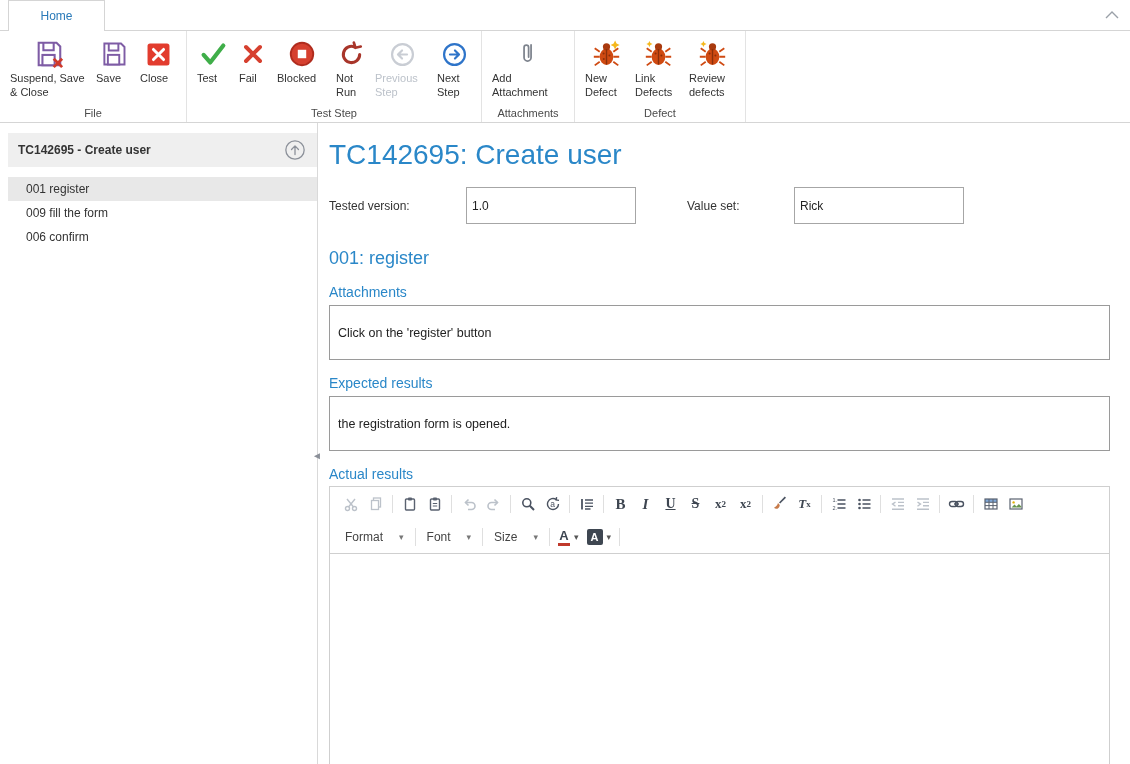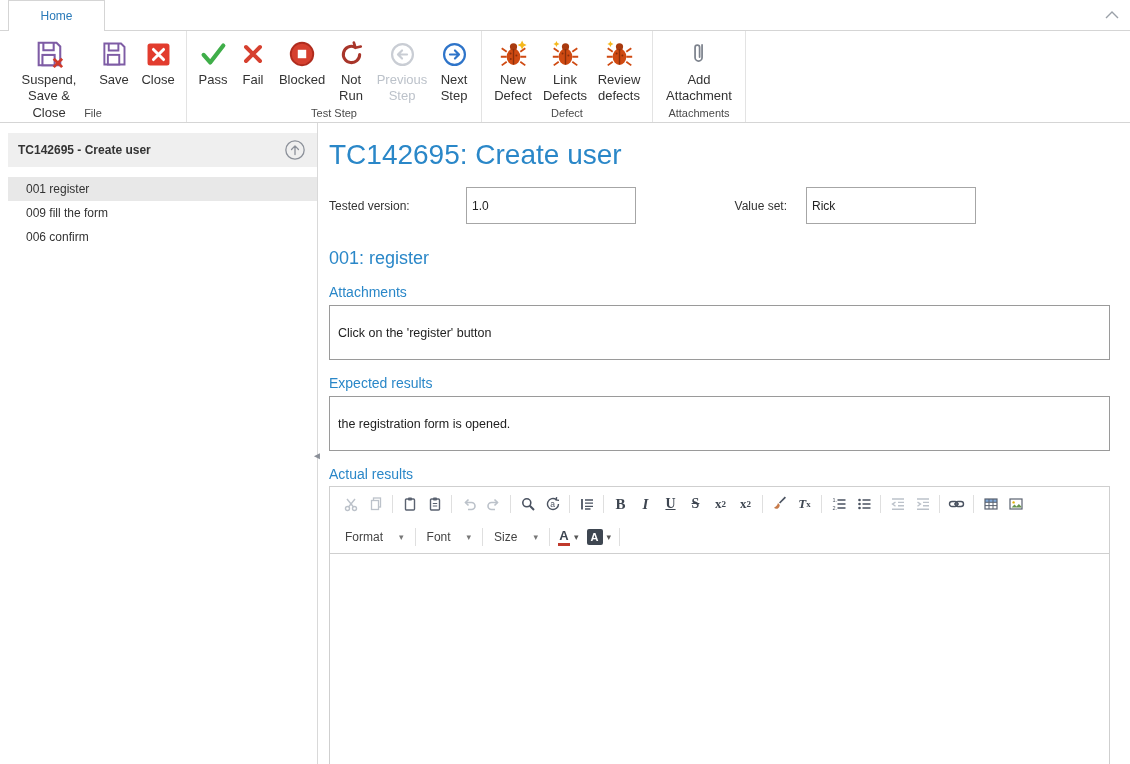--- a/index.html
+++ b/index.html
@@ -28,42 +28,42 @@
     position: relative; display: flex; align-items: stretch; height: 93px;
     border-top: 1px solid #d5d5d5; border-bottom: 1px solid #d5d5d5; background: #fff;
   }
   .rgroup { position: relative; display: flex; align-items: flex-start;
     padding: 5px 6px 17px 6px; border-right: 1px solid #e3e3e3; }
   .rgroup-label { position: absolute; bottom: 3px; left: 0; right: 0;
     text-align: center; font-size: 11px; color: #4a4a4a; }
   .rbtn { display: flex; flex-direction: column; align-items: center;
     padding: 2px 4px; cursor: pointer; }
   .ric { width: 32px; height: 32px; display: flex; align-items: center; justify-content: center; }
-  .rlabel { margin-top: 2px; font-size: 13px; line-height: 1.25; text-align: center; color: #333; }
+  .rlabel { margin-top: 2px; font-size: 11px; line-height: 1.25; color: #333; }
   .rlabel.disabled { color: #bcc2ca; }
   .ribbon-rest { flex: 1; }
   
   .sidebar { position: absolute; top: 123px; left: 0; width: 318px; bottom: 0;
     border-right: 1px solid #d9d9d9; background: #fff; }
   .side-header { margin: 10px 0 0 8px; background: #efefef; height: 34px;
     display: flex; align-items: center; padding: 0 10px; font-weight: 700; color: #333; }
   .side-up { margin-left: auto; width: 24px; height: 24px; display: flex;
     align-items: center; justify-content: center; cursor: pointer; }
   .side-list { margin-top: 10px; }
   .side-item { height: 24px; display: flex; align-items: center;
     padding-left: 18px; margin-left: 8px; cursor: pointer; color: #333; }
   .side-item.selected { background: #e8e8e8; }
   
   .main { position: absolute; top: 123px; left: 319px; right: 0; bottom: 0;
     padding: 16px 20px 0 10px; overflow: hidden; }
   .page-title { font-size: 28px; font-weight: 400; color: #2a87c8; }
   .fields { display: flex; align-items: center; margin-top: 16px; gap: 19px; }
   .flabel { font-size: 12px; color: #333; }
   .flabel.first { width: 118px; }
-  .flabel.second { margin-left: 44px; width: 88px; text-align: right; }
+  .flabel.second { margin-left: 32px; width: 88px; }
   input.fld { width: 170px; height: 37px; border: 1px solid #a6a6a6;
     padding: 8px 5px; font-size: 12px; font-family: inherit; color: #222; outline: none; }
   .step-title { font-size: 18px; font-weight: 400; color: #2a87c8; margin-top: 24px; }
   .sec-head { font-size: 14px; font-weight: 400; color: #2a87c8; margin-top: 15px; }
   .tbox { margin-top: 5px; border: 1px solid #9a9a9a; height: 55px;
     display: flex; align-items: center; padding: 0 8px; font-size: 12.5px; color: #222; }
   
   .editor { margin-top: 4px; border: 1px solid #cfcfcf; display: flex; flex-direction: column; }
   .etb { display: flex; align-items: center; padding: 0 8px; height: 34px; flex-wrap: nowrap; }
   .etb2 { height: 32px; }
@@ -139,21 +139,21 @@
     <div class="rgroup-label">File</div>
   </div>
 
   <div class="rgroup">
     <div class="rbtn">
       <span class="ric">
         <svg width="30" height="30" viewBox="0 0 32 32">
             <path d="M6 17 l7 8 L27 7" fill="none" stroke="#3fae49" stroke-width="4.5" stroke-linecap="round" stroke-linejoin="round"></path>
           </svg>
       </span>
-      <span class="rlabel" style="width:32px">Pass</span>
+      <span class="rlabel" style="width:32px">Test</span>
     </div>
     <div class="rbtn">
       <span class="ric">
         <svg width="28" height="28" viewBox="0 0 32 32">
             <path d="M8 8 L24 24 M24 8 L8 24" stroke="#d6402f" stroke-width="4.5" stroke-linecap="round"></path>
           </svg>
       </span>
       <span class="rlabel" style="width:28px">Fail</span>
     </div>
     <div class="rbtn">
@@ -186,20 +186,32 @@
     <div class="rbtn">
       <span class="ric">
         <svg width="29" height="29" viewBox="0 0 32 32">
           <circle cx="16" cy="16" r="11.5" fill="none" stroke="#2e74c9" stroke-width="2.4"></circle>
           <path d="M11 16 h9 M16.5 11.5 L21 16 l-4.5 4.5" fill="none" stroke="#2e74c9" stroke-width="2.4" stroke-linecap="round" stroke-linejoin="round"></path>
         </svg>
       </span>
       <span class="rlabel" style="width:34px">Next Step</span>
     </div>
     <div class="rgroup-label">Test Step</div>
+  </div>
+
+  <div class="rgroup">
+    <div class="rbtn">
+      <span class="ric">
+        <svg width="28" height="28" viewBox="0 0 32 32">
+          <path d="M19.5 5.5 v14.5 a4 4 0 0 1 -8 0 V8.5 a2.6 2.6 0 0 1 5.2 0 v11" fill="none" stroke="#7d838d" stroke-width="2" stroke-linecap="round"></path>
+        </svg>
+      </span>
+      <span class="rlabel" style="width:72px">Add Attachment</span>
+    </div>
+    <div class="rgroup-label">Attachments</div>
   </div>
 
   <div class="rgroup">
     <div class="rbtn">
       <span class="ric">
         <svg width="29" height="29" viewBox="0 0 32 32">
           <path d="M8.5 13 L3 9 M8.5 18.5 H2 M8.5 24 l-5.5 4 M23.5 13 L29 9 M23.5 18.5 H30 M23.5 24 l5.5 4" stroke="#cf4a12" stroke-width="2"></path>
           <ellipse cx="16" cy="18.5" rx="7.5" ry="9" fill="#cf4a12"></ellipse>
           <circle cx="16" cy="7.5" r="4" fill="#a93a0e"></circle>
           <path d="M16 10 V27" stroke="#8a2f0b" stroke-width="1.5"></path>
@@ -233,32 +245,20 @@
           <circle cx="16" cy="7.5" r="4" fill="#a93a0e"></circle>
           <path d="M16 10 V27" stroke="#8a2f0b" stroke-width="1.5"></path>
           <circle cx="12.8" cy="15" r="1.1" fill="#8a2f0b"></circle>
             <circle cx="19.2" cy="17" r="1.1" fill="#8a2f0b"></circle>
           <path d="M6 1 l1.1 2.3 2.3 1.1 -2.3 1.1 -1.1 2.3 -1.1 -2.3 -2.3 -1.1 2.3 -1.1 z" fill="#f5b81c"></path>
         </svg>
       </span>
       <span class="rlabel" style="width:46px">Review defects</span>
     </div>
     <div class="rgroup-label">Defect</div>
-  </div>
-
-  <div class="rgroup">
-    <div class="rbtn">
-      <span class="ric">
-        <svg width="28" height="28" viewBox="0 0 32 32">
-          <path d="M19.5 5.5 v14.5 a4 4 0 0 1 -8 0 V8.5 a2.6 2.6 0 0 1 5.2 0 v11" fill="none" stroke="#7d838d" stroke-width="2" stroke-linecap="round"></path>
-        </svg>
-      </span>
-      <span class="rlabel" style="width:72px">Add Attachment</span>
-    </div>
-    <div class="rgroup-label">Attachments</div>
   </div>
 
   <div class="ribbon-rest"></div>
 </div>
 
 <div class="sidebar">
   <div class="side-header">
     <span>TC142695 - Create user</span>
     <span class="side-up">
       <svg width="22" height="22" viewBox="0 0 24 24">

